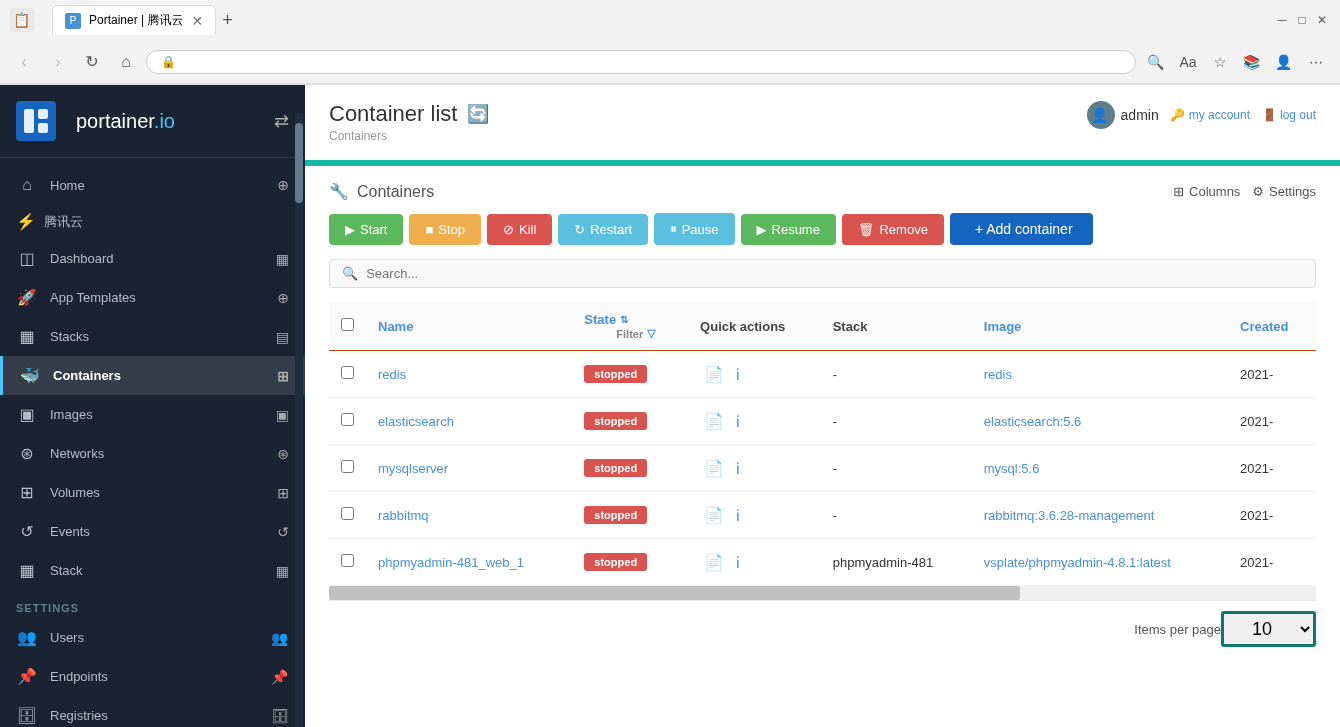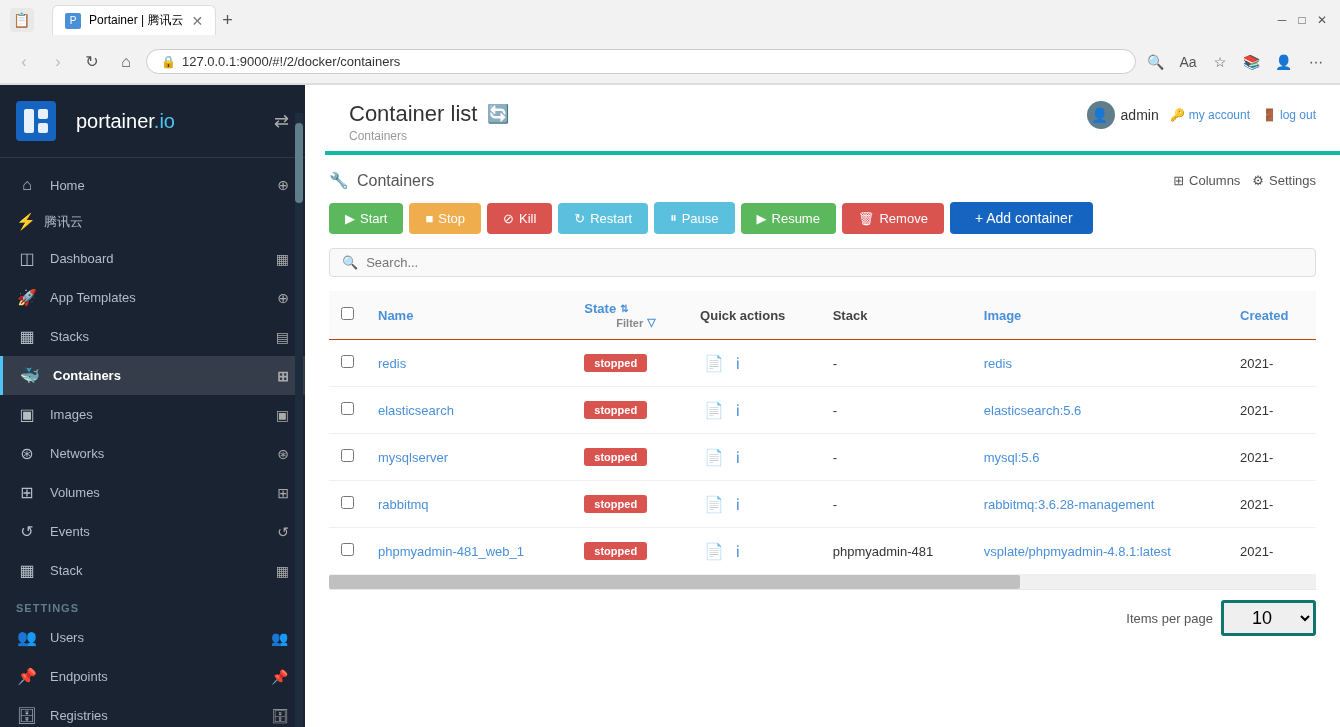--- a/index.html
+++ b/index.html
@@ -41,21 +41,21 @@
     .nav-item.active { background: rgba(255,255,255,0.12); color: white; font-weight: bold; border-left: 3px solid #4fc3f7; }
     .nav-item-icon { width: 22px; text-align: center; font-size: 16px; }
     .nav-item-label { flex: 1; font-size: 13px; }
     .nav-section { padding: 12px 16px 4px; font-size: 11px; color: #607d8b; letter-spacing: 1px; font-weight: bold; }
 
     .sidebar-cloud { display: flex; align-items: center; gap: 8px; padding: 8px 16px; color: #b0bec5; font-size: 13px; }
     .cloud-icon { font-size: 16px; }
 
     
     .main { flex: 1; display: flex; flex-direction: column; overflow: hidden; background: white; }
-    .main-header { padding: 16px 24px 8px; border-bottom: 4px solid #14b8a6; background: white; margin-left: 20px; }
+    .main-header { padding: 16px 24px 17px; border-bottom: 6px solid #14b8a6; background: white; }
     .main-title-row { display: flex; align-items: center; gap: 10px; margin-bottom: 2px; }
     .main-title { font-size: 22px; color: #333; font-weight: 400; }
     .refresh-btn { color: #4a90d9; cursor: pointer; font-size: 18px; }
     .breadcrumb { font-size: 12px; color: #999; }
 
     .header-right { display: flex; align-items: center; gap: 12px; margin-left: auto; }
     .user-info { display: flex; align-items: center; gap: 6px; }
     .user-icon { width: 28px; height: 28px; background: #607d8b; border-radius: 50%; display: flex; align-items: center; justify-content: center; color: white; font-size: 14px; }
     .user-name { font-size: 14px; color: #333; font-weight: 500; }
     .header-links { display: flex; gap: 12px; font-size: 12px; }
@@ -98,21 +98,21 @@
 
     .status-badge { padding: 3px 10px; border-radius: 3px; font-size: 11px; font-weight: bold; color: white; display: inline-block; }
     .status-stopped { background: #d9534f; }
 
     .container-link { color: #4a90d9; cursor: pointer; text-decoration: none; }
     .image-link { color: #4a90d9; cursor: pointer; text-decoration: none; }
 
     .quick-action-btn { background: none; border: none; cursor: pointer; color: #4a90d9; font-size: 16px; padding: 2px 4px; }
 
     .table-footer { display: flex; align-items: center; justify-content: flex-end; padding: 10px 0; gap: 12px; background: white; border-top: 1px solid #e8e8e8; }
-    .items-per-page { display: flex; align-items: center; gap: 8px; font-size: 13px; color: #555; }
+    .items-per-page { display: flex; align-items: center; font-size: 13px; color: #555; }
     .items-select { border: 3px solid #0f766e; padding: 4px 24px; border-radius: 3px; font-size: 18px; }
     .header-top-row { display: flex; align-items: flex-start; }
 
     
     .table-wrapper { overflow-x: auto; }
     .h-scrollbar { height: 14px; background: #f0f0f0; margin: 0; }
     .h-scrollbar-thumb { height: 14px; width: 70%; margin-left: 0; background: #c0c0c0; border-radius: 2px; }
   </style>
 </head>
 <body>
@@ -138,21 +138,20 @@
       <div class="browser-btn">✕</div>
     </div>
   </div>
   <div class="address-bar">
     <div class="nav-btn disabled">‹</div>
     <div class="nav-btn disabled">›</div>
     <div class="nav-btn">↻</div>
     <div class="nav-btn">⌂</div>
     <div class="url-bar">
       <span class="url-bar-lock">🔒</span>
-      <span style="flex:1;color:#333;font-size:13px;">127.0.0.1:9000/#!/2/docker/containers</span>
     </div>
     <div class="address-bar-right">
       <div class="addr-icon">🔍</div>
       <div class="addr-icon">Aa</div>
       <div class="addr-icon">☆</div>
       <div class="addr-icon">📚</div>
       <div class="addr-icon">👤</div>
       <div class="addr-icon">⋯</div>
     </div>
   </div>

